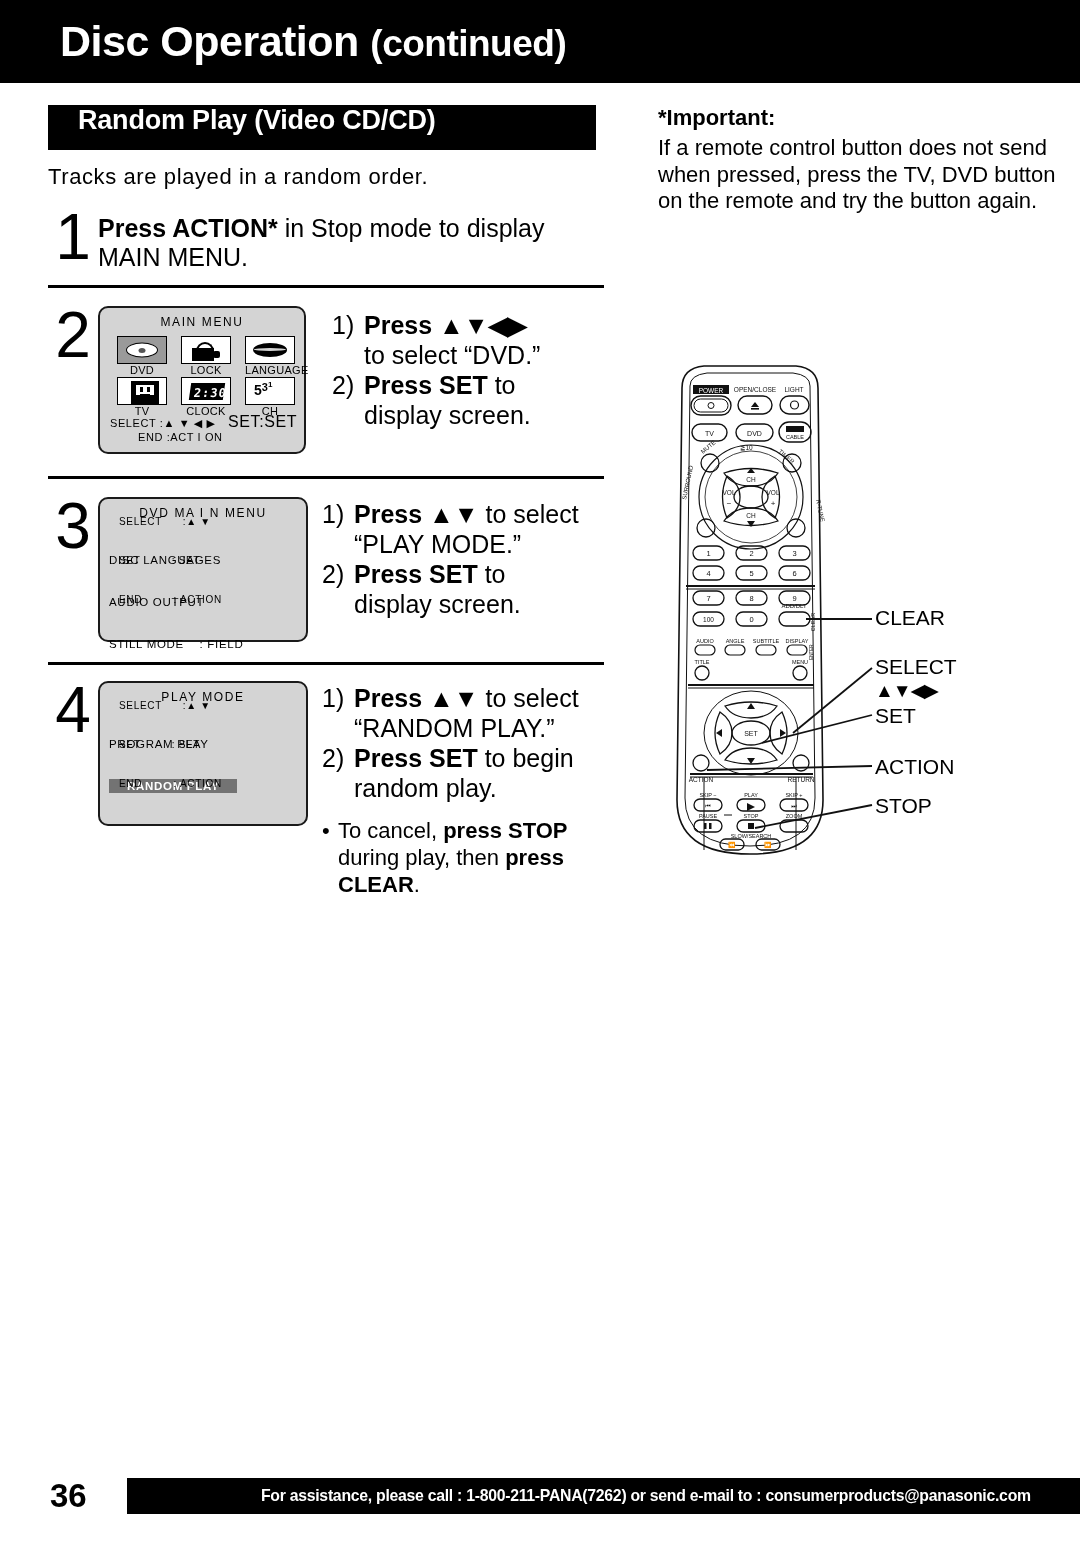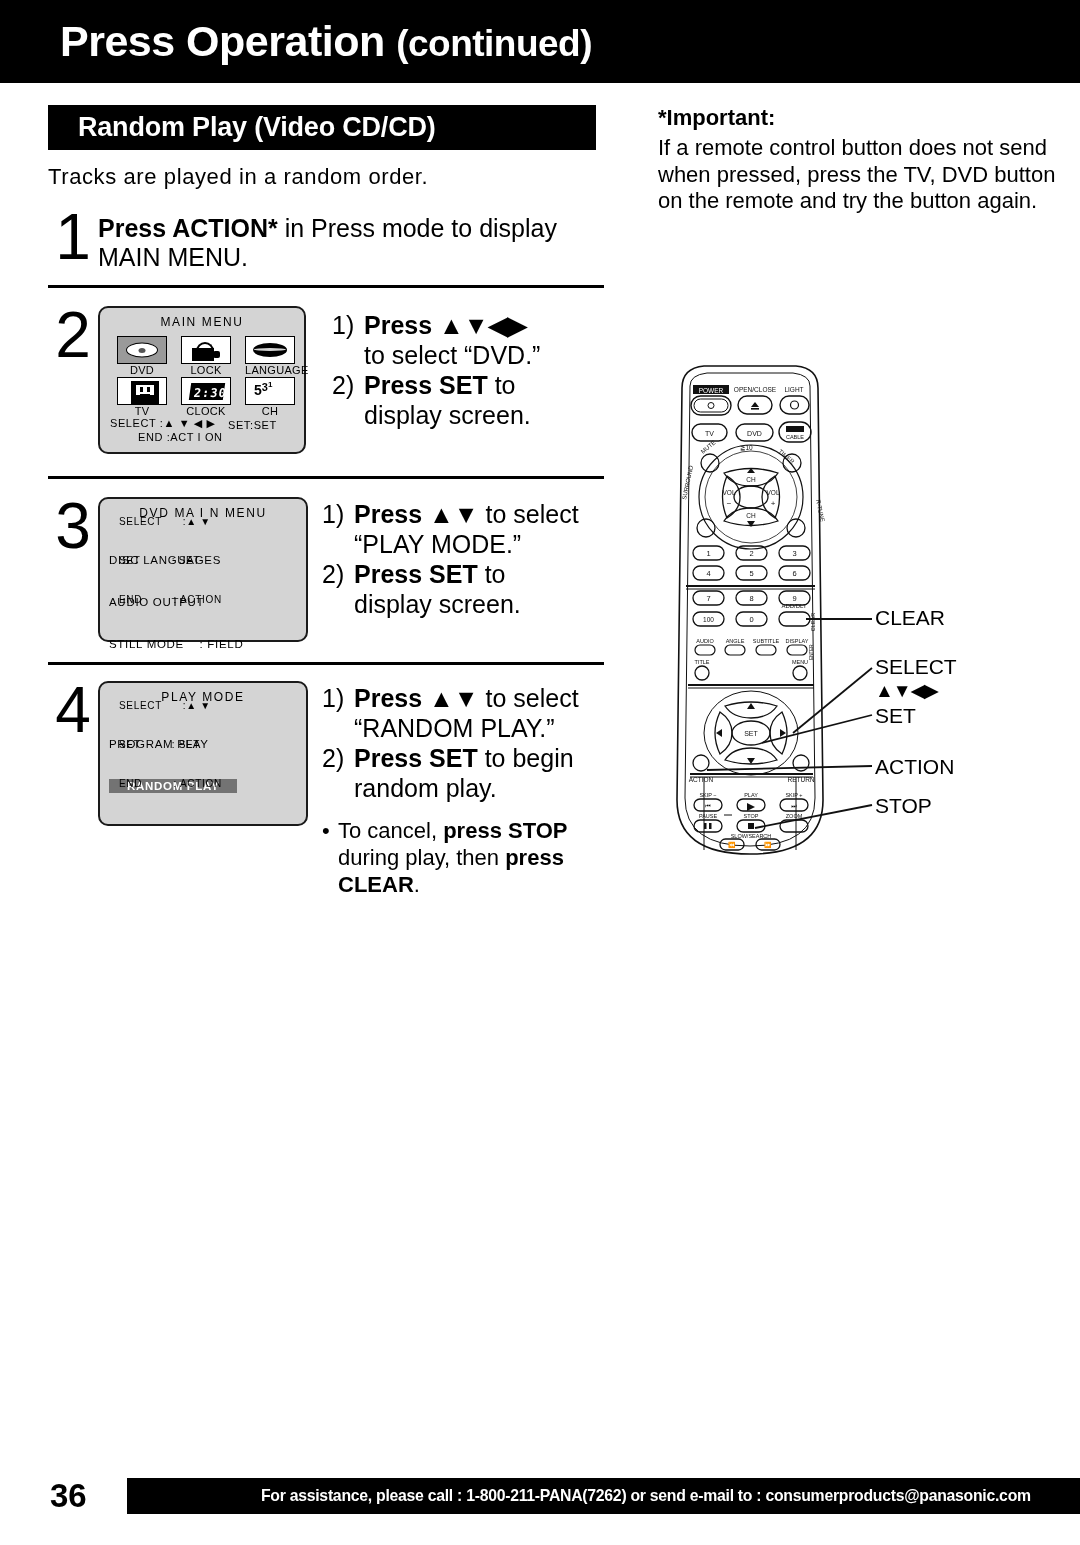--- a/index.html
+++ b/index.html
@@ -16,21 +16,21 @@
     position:absolute;left:60px;top:17px;
     color:#fff;font-size:43px;font-weight:bold;letter-spacing:-0.5px;white-space:nowrap;
   }
   .page-header .title .cont{font-size:37px;font-weight:bold;}
 
   
   .left-col{position:absolute;left:48px;top:105px;width:570px;}
 
   .section-band{
     background:#000;color:#fff;height:45px;width:548px;
-    display:flex;align-items:center;
+    display:flex;
   }
   .section-band span{
     font-size:27px;font-weight:bold;padding-left:30px;letter-spacing:-0.2px;
   }
 
   .intro-line{
     margin-top:14px;font-size:22px;letter-spacing:.6px;
   }
 
   .rule{
@@ -67,21 +67,21 @@
     box-sizing:border-box;position:relative;overflow:hidden;
   }
   .mm-box.sel{background:#9a9a9a;}
   .mm-cap{
     text-align:center;font-size:11px;letter-spacing:.3px;line-height:13px;
   }
   .mm-foot{
     position:absolute;left:10px;bottom:8px;font-size:11px;line-height:13px;letter-spacing:.6px;margin-top:8px;
   }
   .mm-foot .r2{margin-top:1px;padding-left:28px;}
-  .setset{position:absolute;left:128px;bottom:21px;font-size:11px;letter-spacing:.6px;}
+  .setset{position:absolute;left:128px;bottom:21px;font-size:16px;letter-spacing:.6px;}
 
   
   .ico-disc{
     position:absolute;left:50%;top:50%;transform:translate(-50%,-50%);
     width:30px;height:13px;border-radius:50%;background:#fff;border:1.4px solid #000;
   }
   .ico-disc:after{
     content:"";position:absolute;left:50%;top:50%;transform:translate(-50%,-50%);
     width:7px;height:5px;border-radius:50%;background:#555;
   }
@@ -150,38 +150,38 @@
   .footer .bar span{
     color:#fff;font-size:17px;font-weight:bold;letter-spacing:-0.3px;white-space:nowrap;
     transform:scaleX(.93);transform-origin:center;
   }
 </style>
 </head>
 <body>
 
 <div class="page-header">
   <div class="title">
-    <span>Press Operation</span>
+    <span>Disc Operation</span>
     <span class="cont">(continued)</span>
   </div>
 </div>
 
 <div class="left-col">
 
   <div class="section-band">
     <span>Random Play (Video CD/CD)</span>
   </div>
 
   <div class="intro-line">Tracks are played in a random order.</div>
 
   <div class="step" style="margin-top:18px;">
     <div class="step-num">1</div>
     <div class="step-body">
       <div class="step1-text">
-        <b>Press ACTION*</b><span> in Press mode to display</span><br>
+        <b>Press ACTION*</b><span> in Stop mode to display</span><br>
         <span>MAIN MENU.</span>
       </div>
     </div>
   </div>
 
   <div class="rule" style="margin-top:13px;"></div>
 
   <div class="step" style="margin-top:18px;">
     <div class="step-num">2</div>
     <div class="step-body" style="display:flex;gap:26px;">

